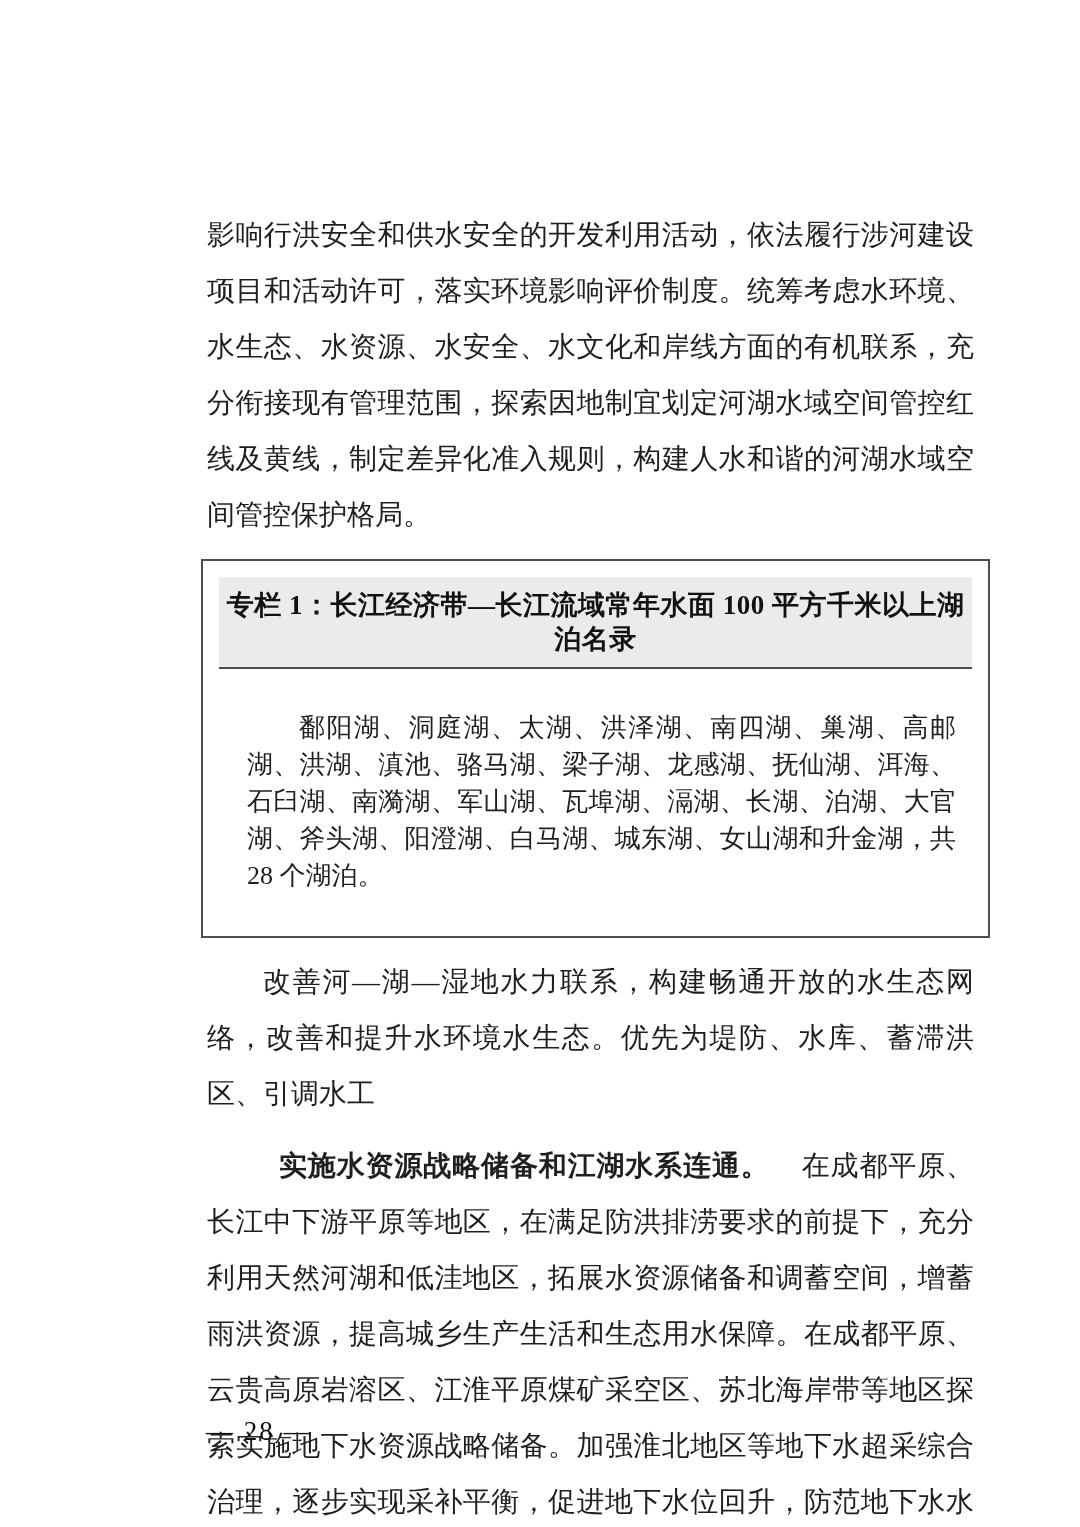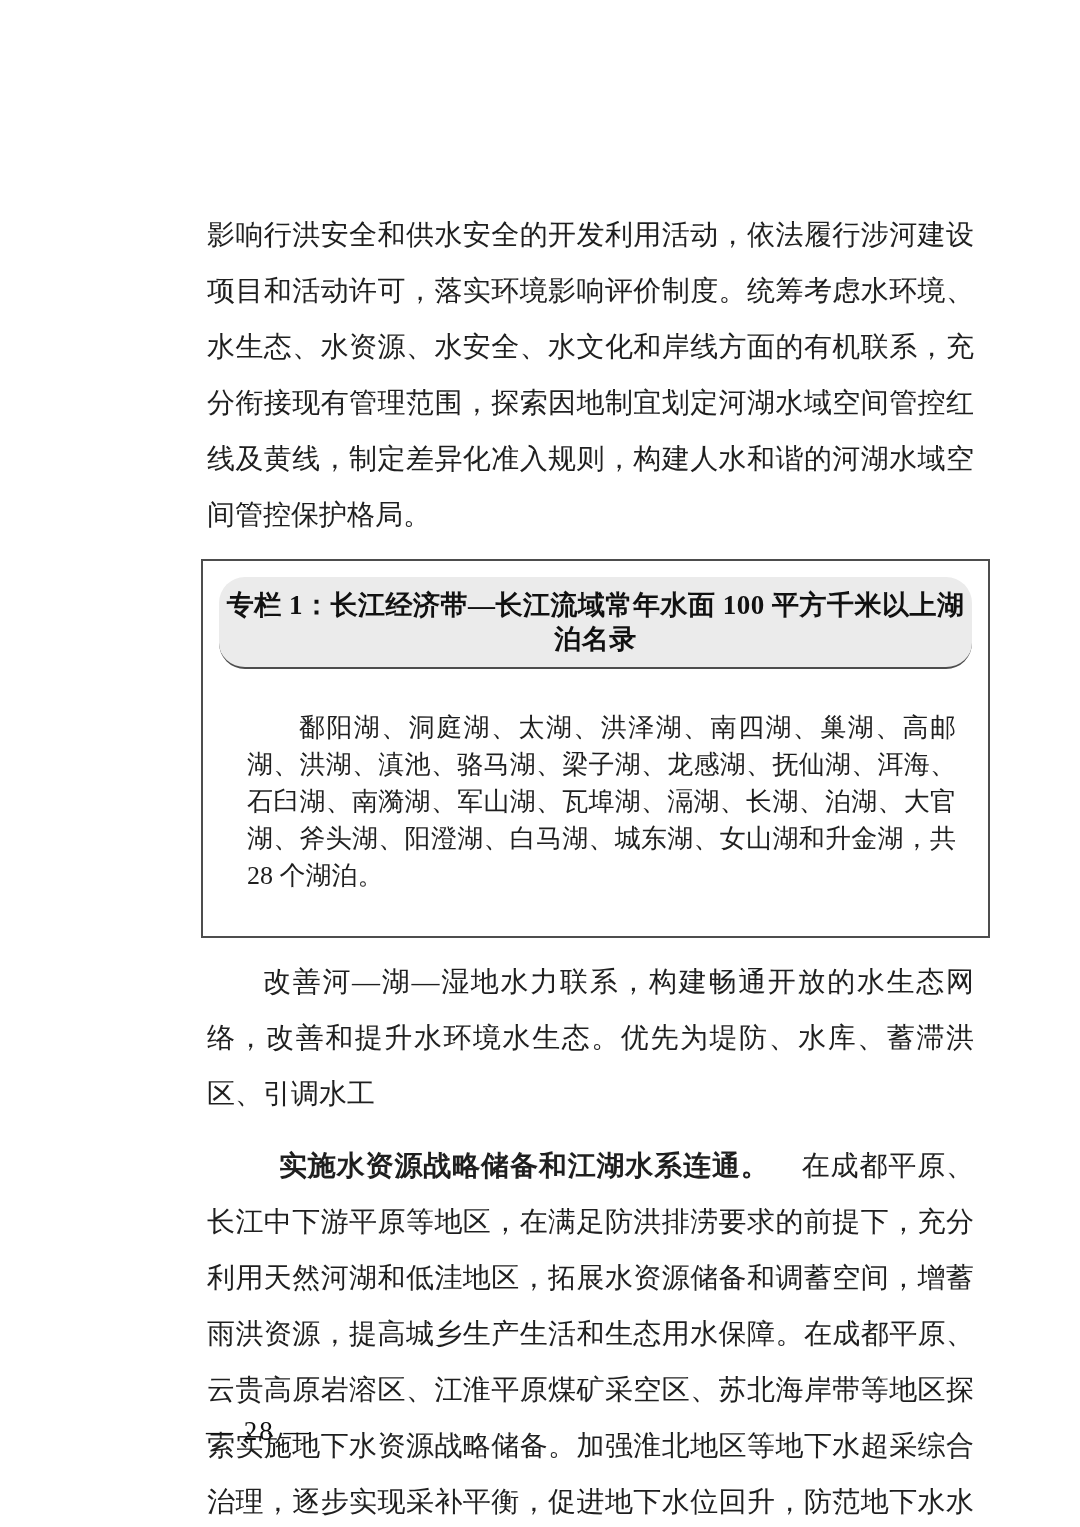--- a/index.html
+++ b/index.html
@@ -37,21 +37,20 @@
   .callout-header {
     background: #ebebeb;
     border-bottom: 2px solid #4d4d4d;
     text-align: center;
     font-weight: bold;
     font-size: 27px;
     line-height: 34px;
     padding: 11px 6px;
     color: #111111;
     letter-spacing: 0.5px;
-    border-radius: 26px;
   }
   .callout-body {
     padding: 8px 0 10px 12px;
     font-family: Liberation Serif, serif;
   }
   .callout-body p {
     font-size: 26px;
     line-height: 37px;
     text-align: justify;
     text-indent: 2em;

